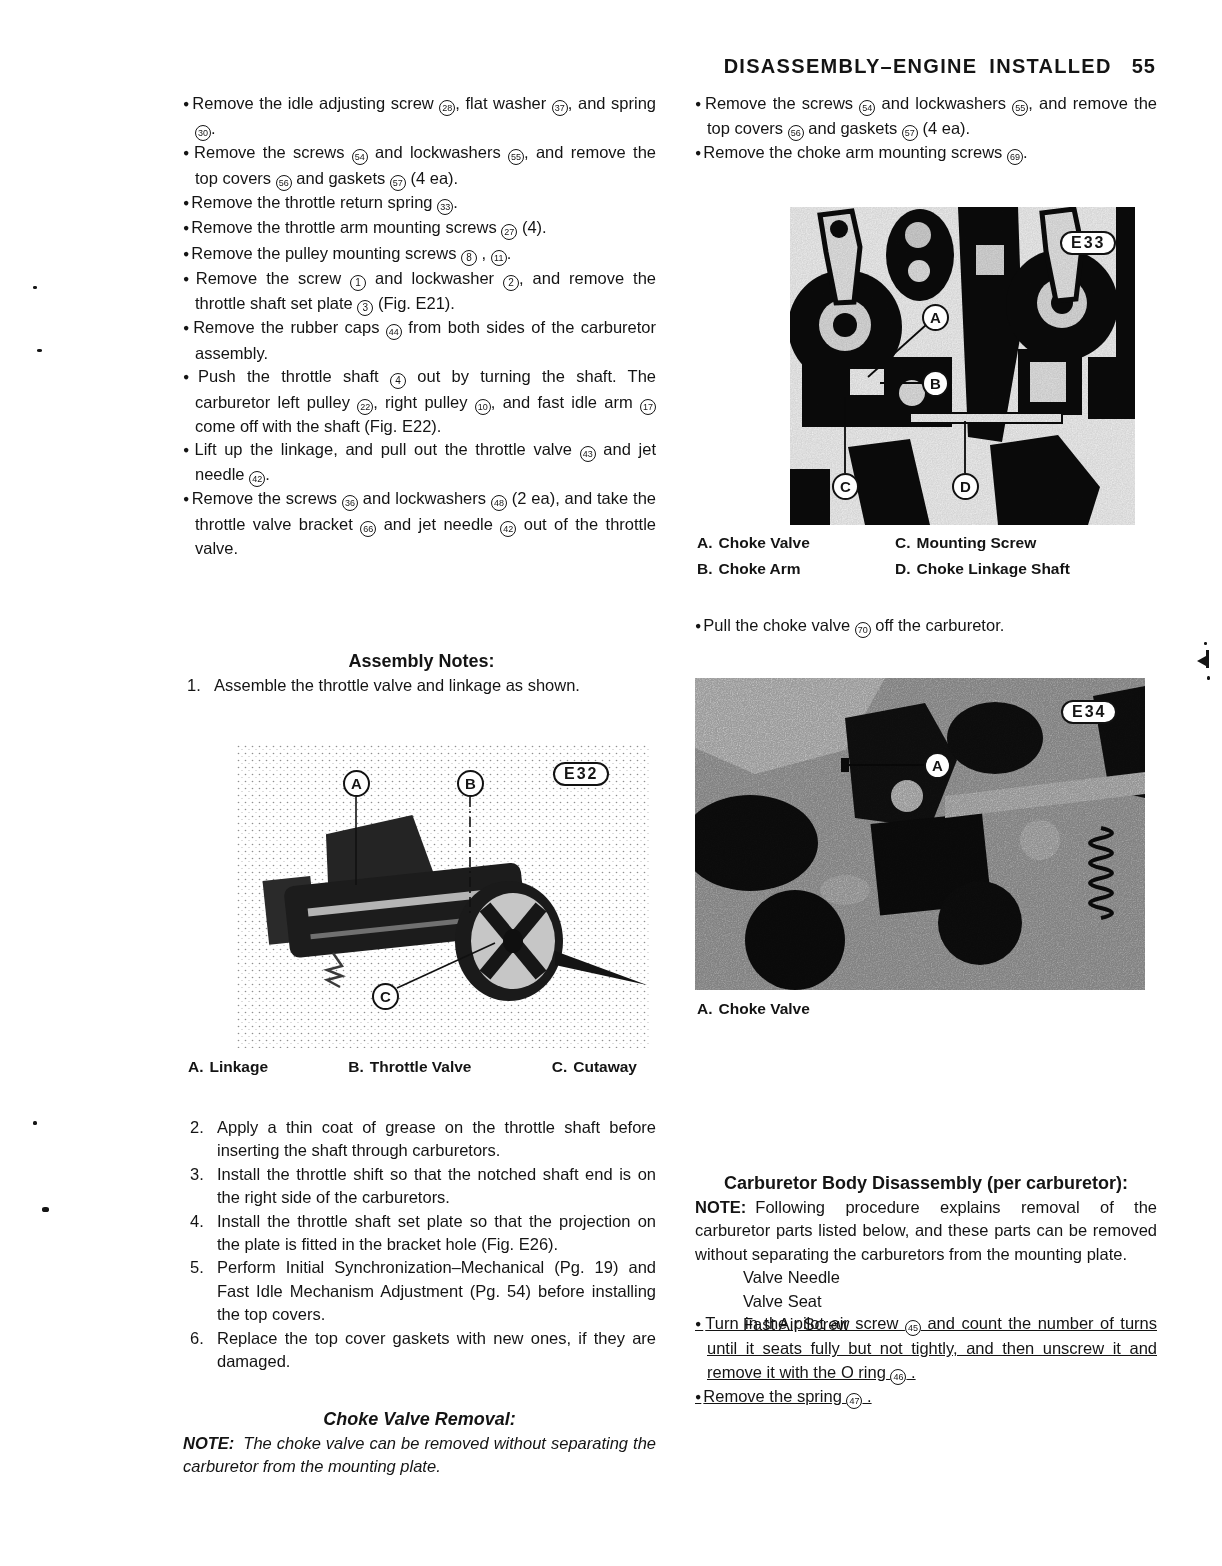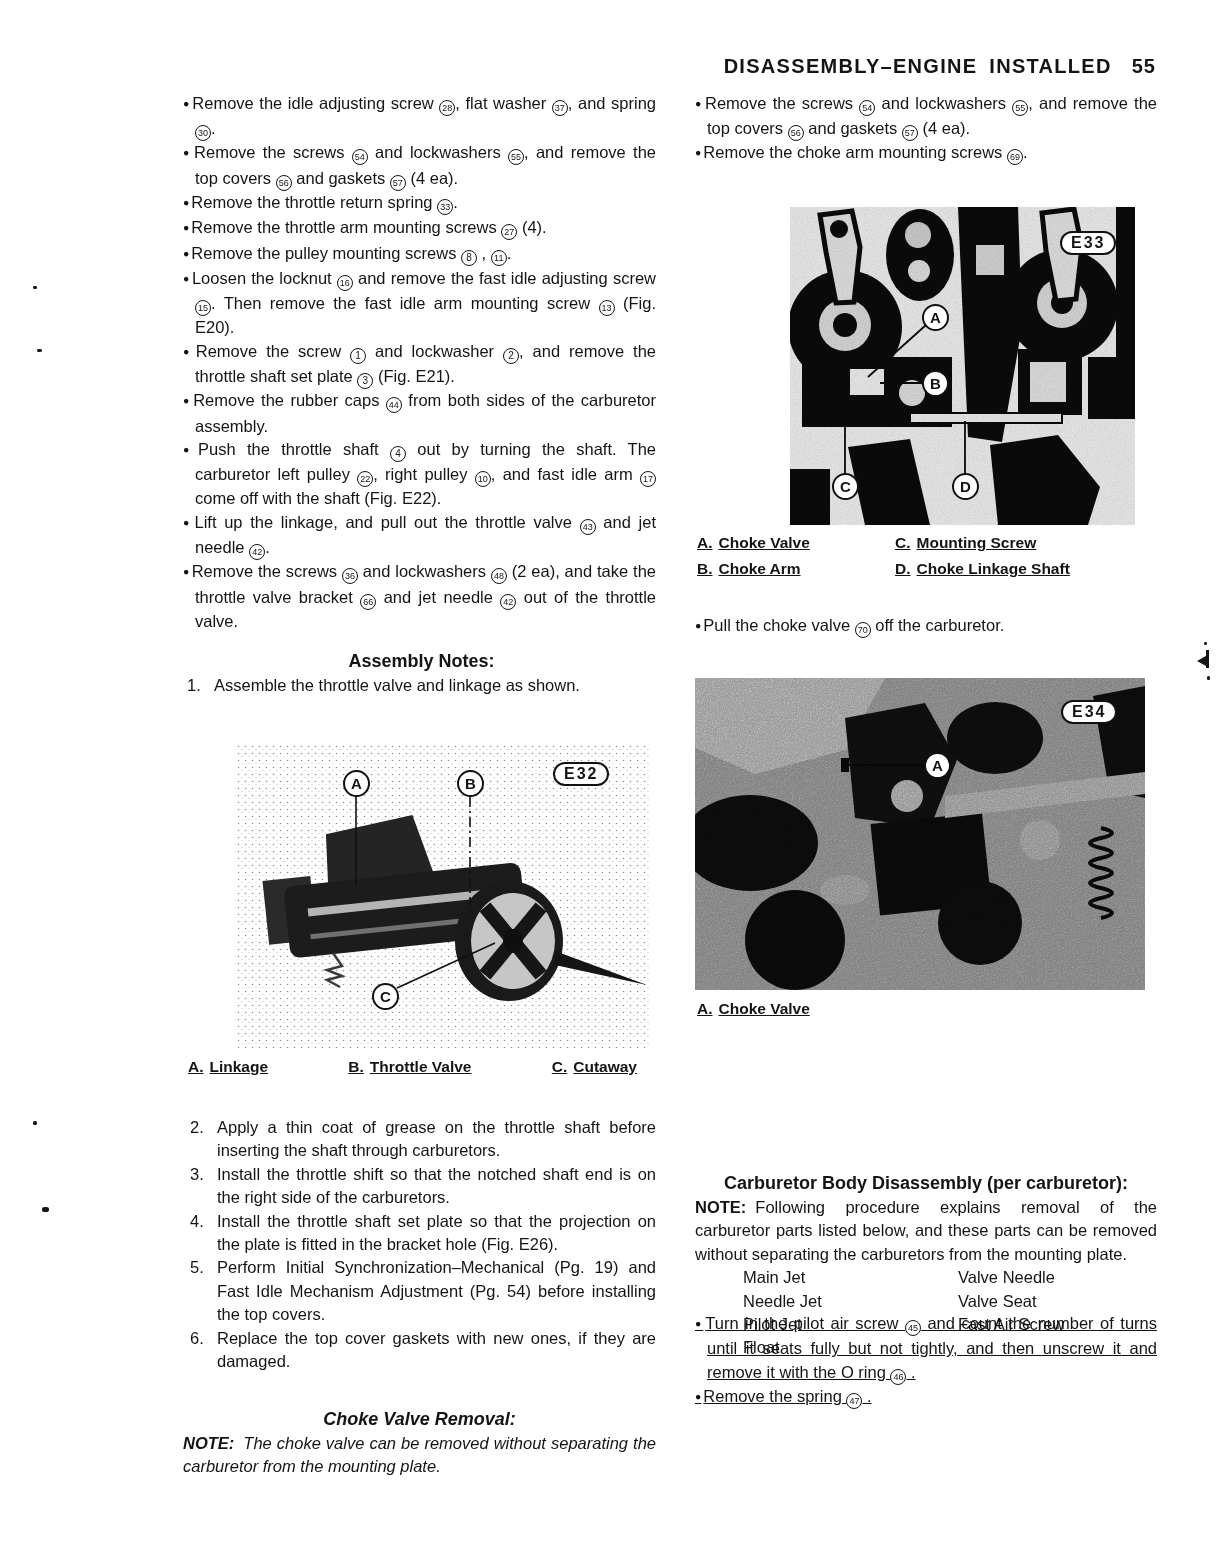--- a/index.html
+++ b/index.html
@@ -32,21 +32,21 @@
   .figure svg{display:block;width:100%;height:100%;}
   .callout{
     position:absolute;width:27px;height:27px;box-sizing:border-box;border:2px solid #111;
     border-radius:50%;background:#fff;font-weight:700;font-size:15px;line-height:23px;
     text-align:center;
   }
   .fig-badge{
     position:absolute;box-sizing:border-box;height:24px;border:2px solid #111;border-radius:13px;
     background:#fff;font-weight:700;font-size:16px;line-height:20px;padding:0 9px;letter-spacing:2px;
   }
-  .cap{font-weight:700;font-size:15.5px;line-height:26px;text-align:left;white-space:nowrap;text-decoration:underline;}
+  .cap{font-weight:700;font-size:15.5px;line-height:26px;text-align:left;white-space:nowrap;}
   .cap .cap-key{margin-right:6px;}
   .caps-row{display:flex;justify-content:space-between;}
   .caps-grid{display:grid;grid-template-columns:198px 1fr;}
   .parts{display:flex;margin-left:48px;margin-top:0;}
   .parts-col1{width:215px;}
   .part-line{line-height:23.4px;text-align:left;}
   .artifact{position:absolute;background:#151515;border-radius:40%;}
   .artifact-tri{
     position:absolute;width:0;height:0;background:none;
     border-right:9px solid #151515;border-top:5px solid transparent;border-bottom:5px solid transparent;
@@ -59,21 +59,20 @@
 <div class="abs page-header" style="left:600px;top:55px;width:556px;">
   <span>DISASSEMBLY–ENGINE INSTALLED</span><span class="page-num">55</span>
 </div>
 
 <div class="abs txt" style="left:183px;top:92px;width:473px;">
     <p class="bullet">Remove the idle adjusting screw <span class="circ d2">28</span>, flat washer <span class="circ d2">37</span>, and spring <span class="circ d2">30</span>.</p>
     <p class="bullet">Remove the screws <span class="circ d2">54</span> and lockwashers <span class="circ d2">55</span>, and remove the top covers <span class="circ d2">56</span> and gaskets <span class="circ d2">57</span> (4 ea).</p>
     <p class="bullet">Remove the throttle return spring <span class="circ d2">33</span>.</p>
     <p class="bullet">Remove the throttle arm mounting screws <span class="circ d2">27</span> (4).</p>
     <p class="bullet">Remove the pulley mounting screws <span class="circ">8</span> , <span class="circ d2">11</span>.</p>
-    <p class="bullet">Loosen the locknut <span class="circ d2">16</span> and remove the fast idle adjusting screw <span class="circ d2">15</span>.  Then remove the fast idle arm mounting screw <span class="circ d2">13</span> (Fig. E20).</p>
     <p class="bullet">Remove the screw <span class="circ">1</span> and lockwasher <span class="circ">2</span>, and remove the throttle shaft set plate <span class="circ">3</span> (Fig. E21).</p>
     <p class="bullet">Remove the rubber caps <span class="circ d2">44</span> from both sides of the carburetor assembly.</p>
     <p class="bullet">Push the throttle shaft <span class="circ">4</span> out by turning the shaft.  The carburetor left pulley <span class="circ d2">22</span>, right pulley <span class="circ d2">10</span>, and fast idle arm <span class="circ d2">17</span> come off with the shaft (Fig. E22).</p>
     <p class="bullet">Lift up the linkage, and pull out the throttle valve <span class="circ d2">43</span> and jet needle <span class="circ d2">42</span>.</p>
     <p class="bullet">Remove the screws <span class="circ d2">36</span> and lockwashers <span class="circ d2">48</span> (2 ea), and take the throttle valve bracket <span class="circ d2">66</span> and jet needle <span class="circ d2">42</span> out of the throttle valve.</p>
   </div>
 
 <div class="abs" style="left:187px;top:648px;width:469px;">
   <div class="h-sec">Assembly Notes:</div>
   <div class="txt">
@@ -231,26 +230,20 @@
   <span class="cap-key">A.</span><span>Choke Valve</span>
 </div>
 
 <div class="abs" style="left:695px;top:1054px;width:462px;">
 </div>
 
 <div class="abs" style="left:695px;top:1170px;width:462px;">
   <div class="h-sec">Carburetor Body Disassembly (per carburetor):</div>
   <p class="txt"><span class="note-label">NOTE:</span><span>Following procedure explains removal of the carburetor parts listed below, and these parts can be removed without separating the carburetors from the mounting plate.</span></p>
   <div class="parts txt">
-    <div class="parts-col1">
-        <div class="part-line">Main Jet</div>
-        <div class="part-line">Needle Jet</div>
-        <div class="part-line">Pilot Jet</div>
-        <div class="part-line">Float</div>
-      </div>
     <div>
         <div class="part-line">Valve Needle</div>
         <div class="part-line">Valve Seat</div>
         <div class="part-line">Fast Air Screw</div>
       </div>
   </div>
 </div>
 
 <div class="abs txt" style="left:695px;top:1312px;width:462px;text-decoration:underline;">
     <p class="bullet">Turn in the pilot air screw <span class="circ d2">45</span> and count the number of turns until it seats fully but not tightly, and then unscrew it and remove it with the O ring <span class="circ d2">46</span> .</p>

